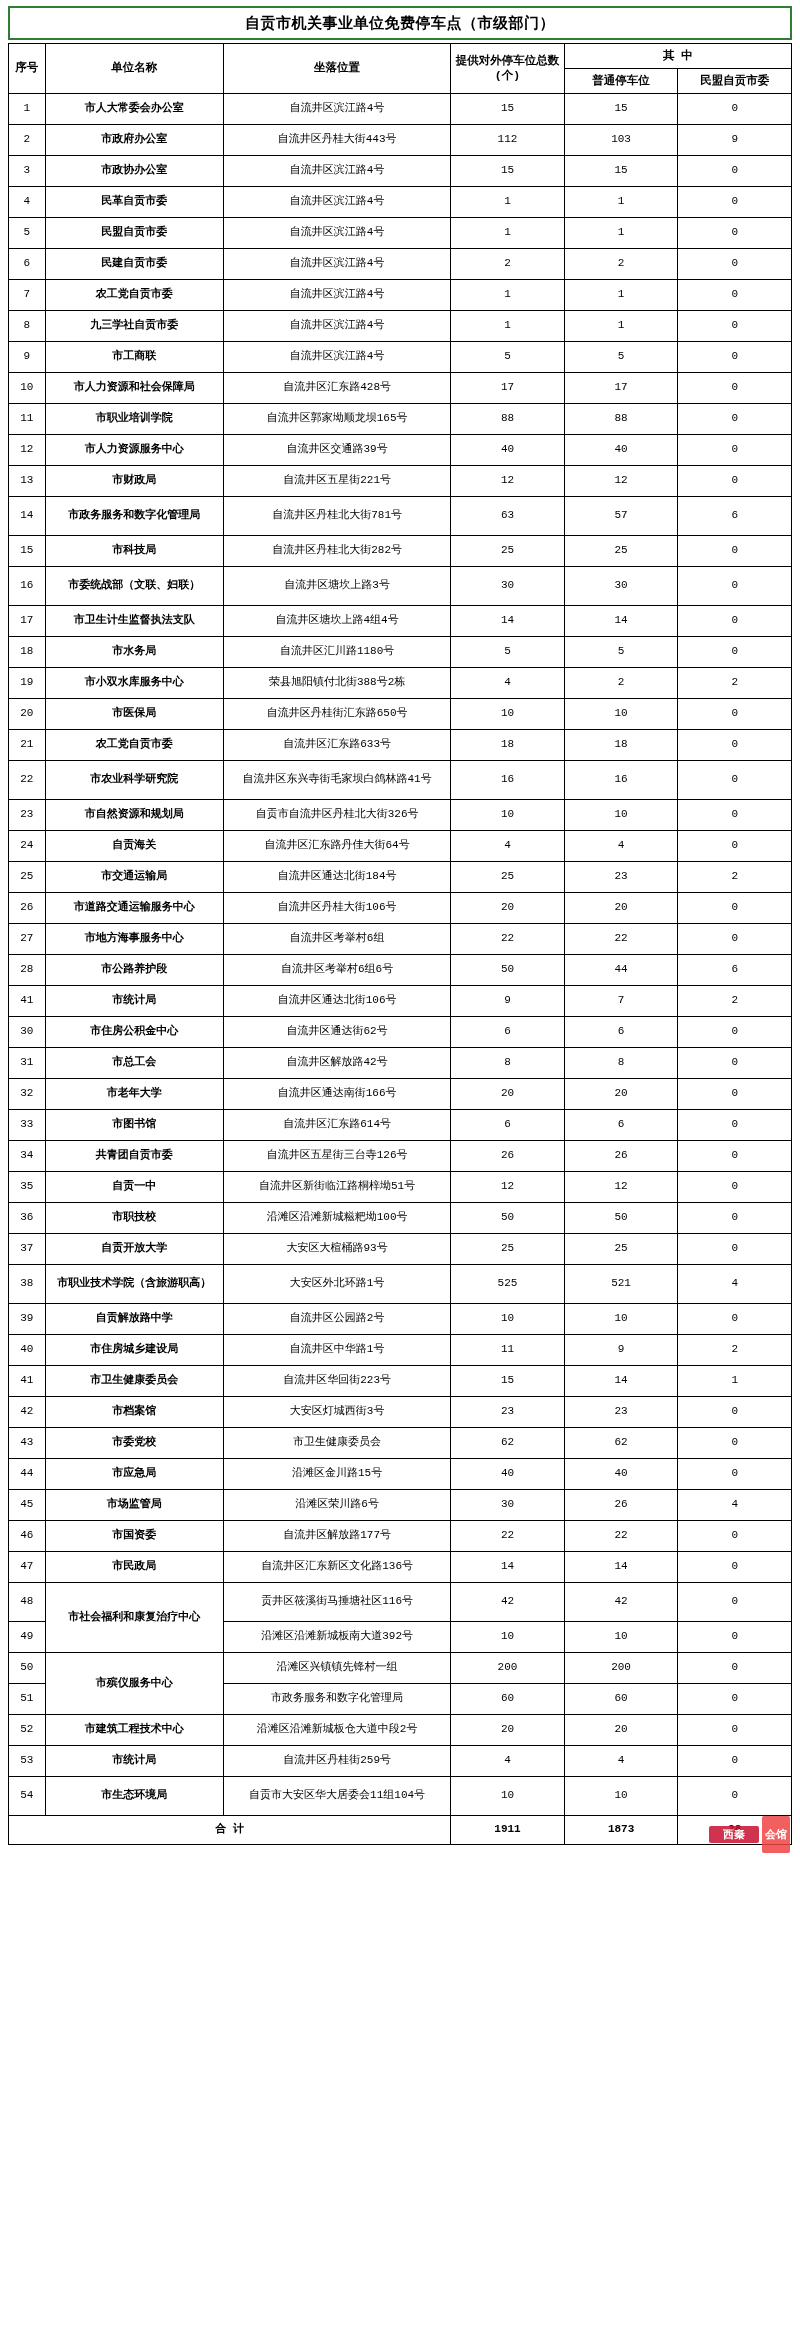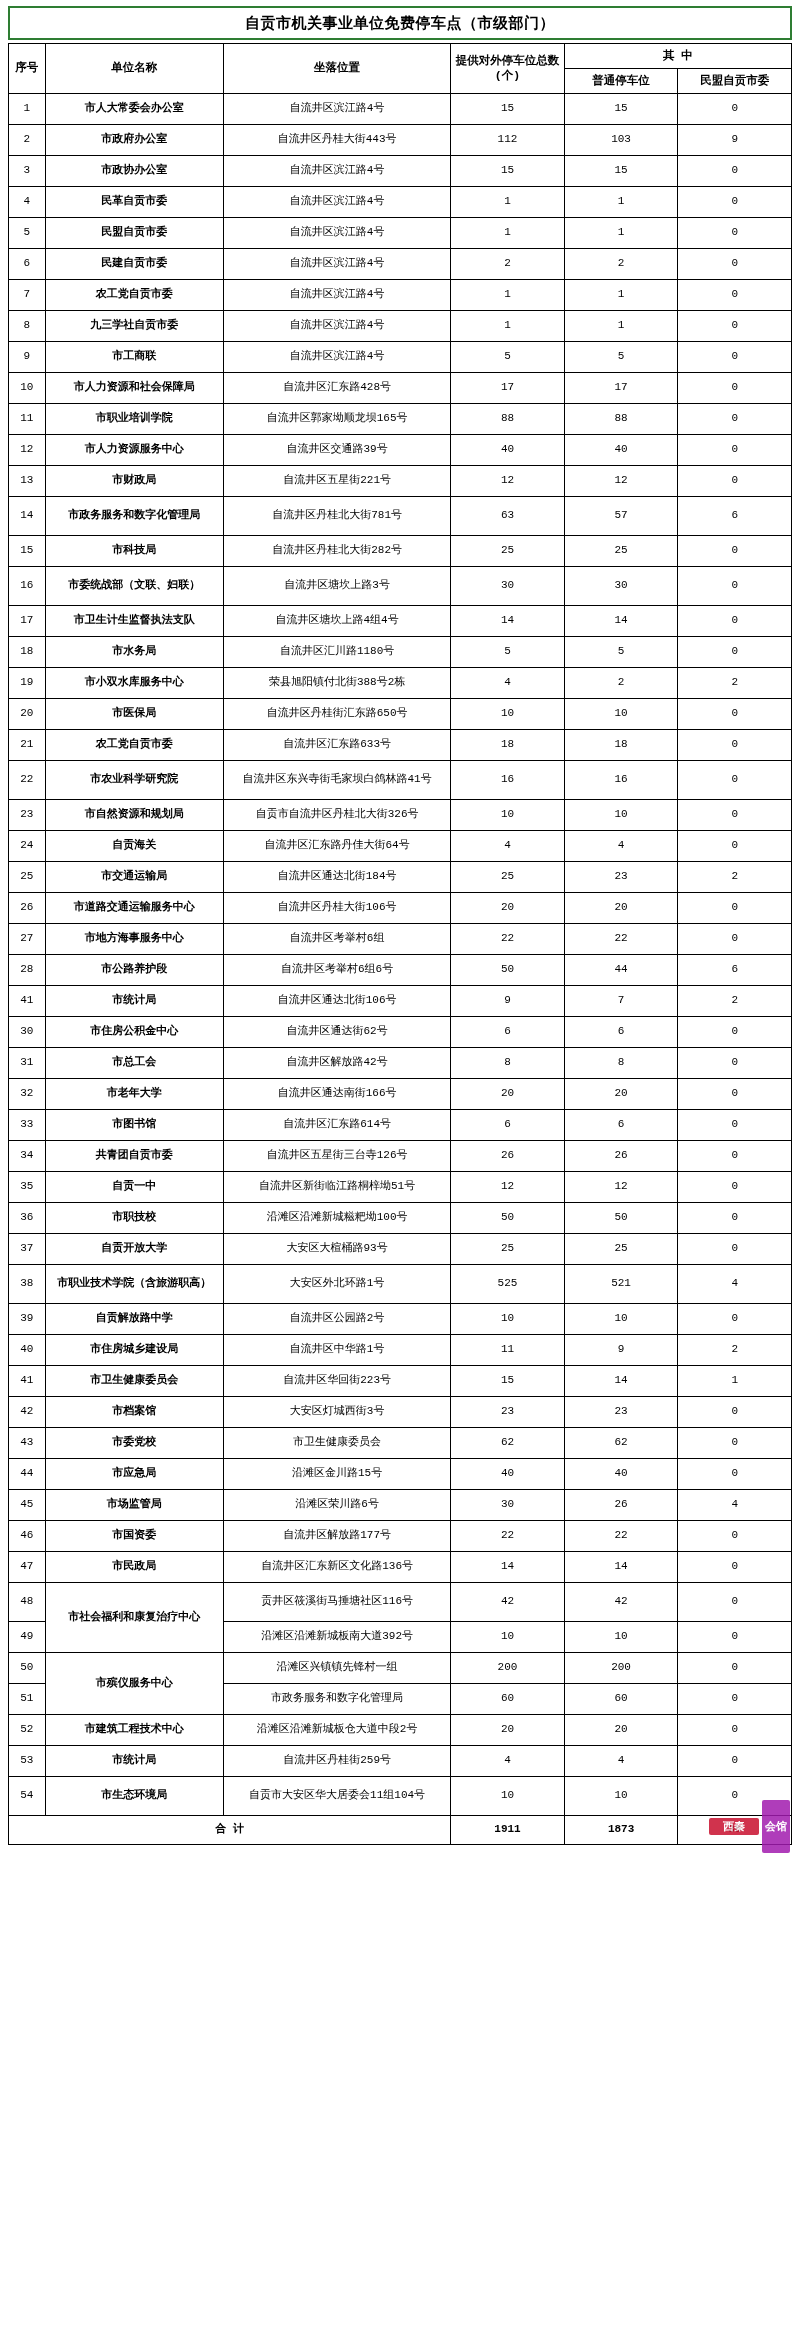--- a/index.html
+++ b/index.html
@@ -81,24 +81,24 @@
   }
   .wm .wm-box {
     background: #c8102e;
     color: #ffffff;
     font-size: 11px;
     padding: 1px 14px;
     border-radius: 2px;
     font-weight: bold;
   }
   .wm .wm-box2 {
-    background: #a21caf;
+    background: #ef4444;
     color: #ffffff;
     font-size: 11px;
-    padding: 19px 3px;
+    padding: 11px 3px;
     border-radius: 2px;
     font-weight: bold;
   }
 </style>
 </head>
 <body>
 
 <div class="page">
 
   <div class="title-bar">

